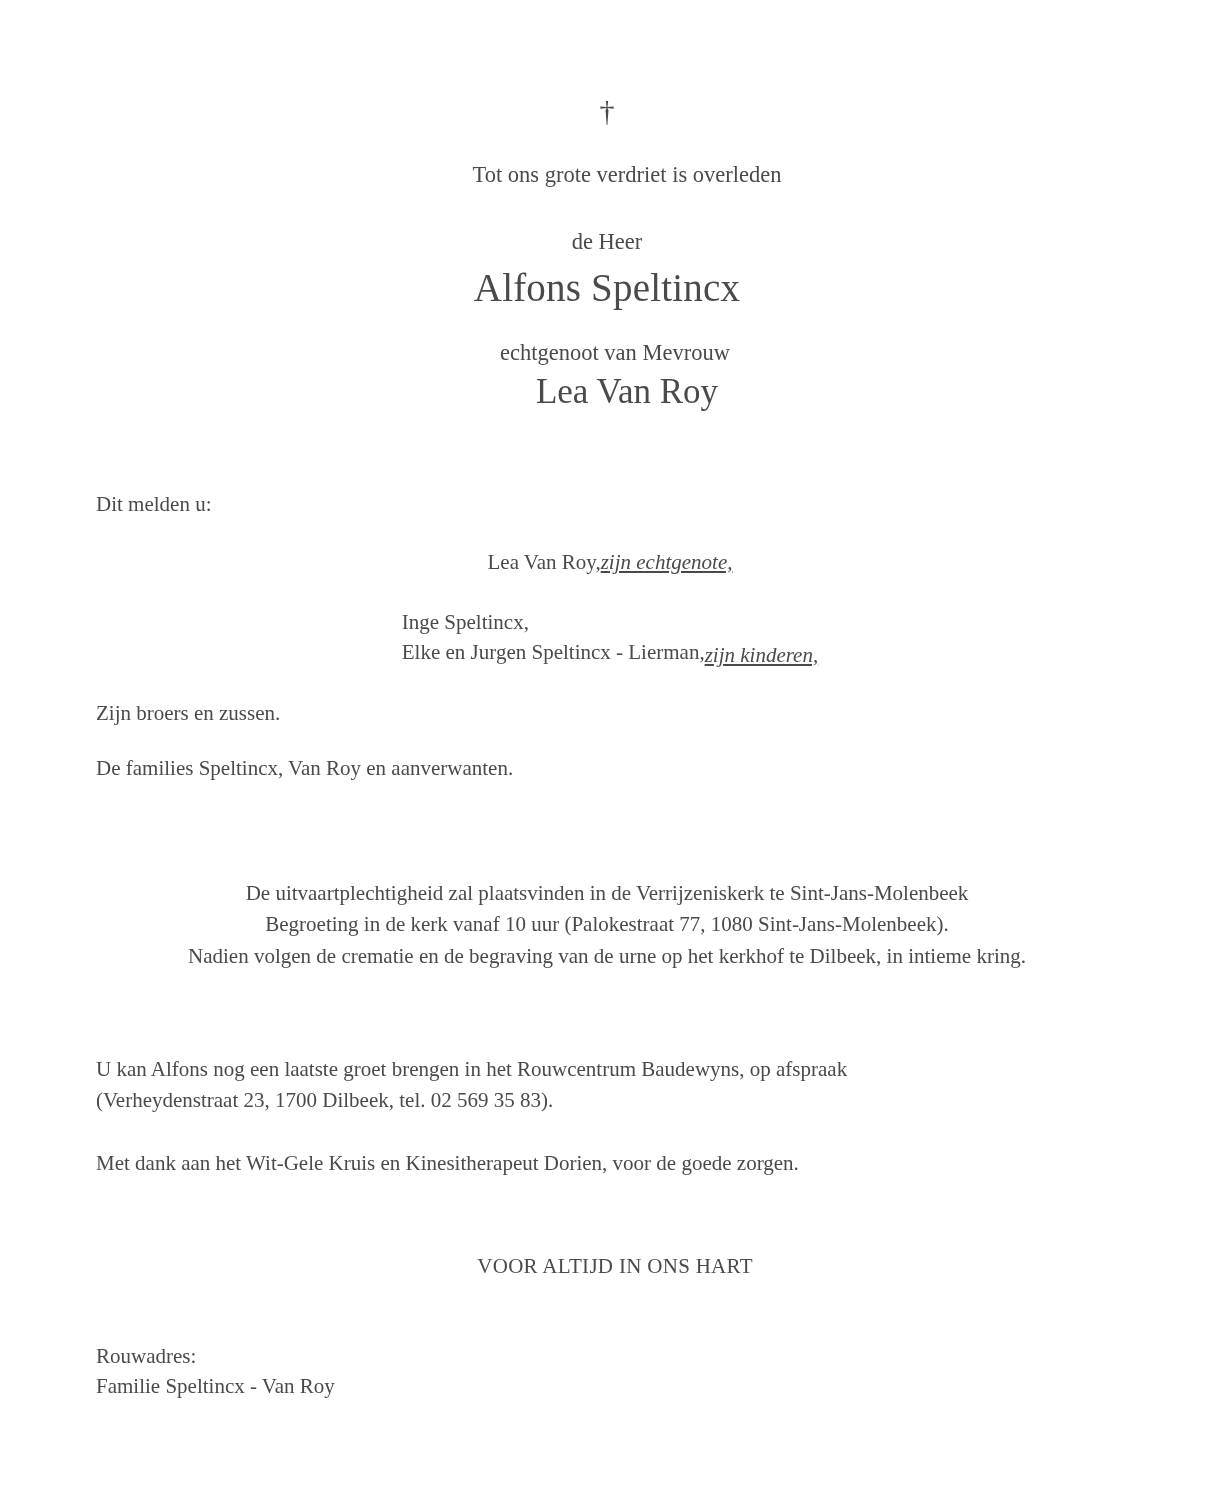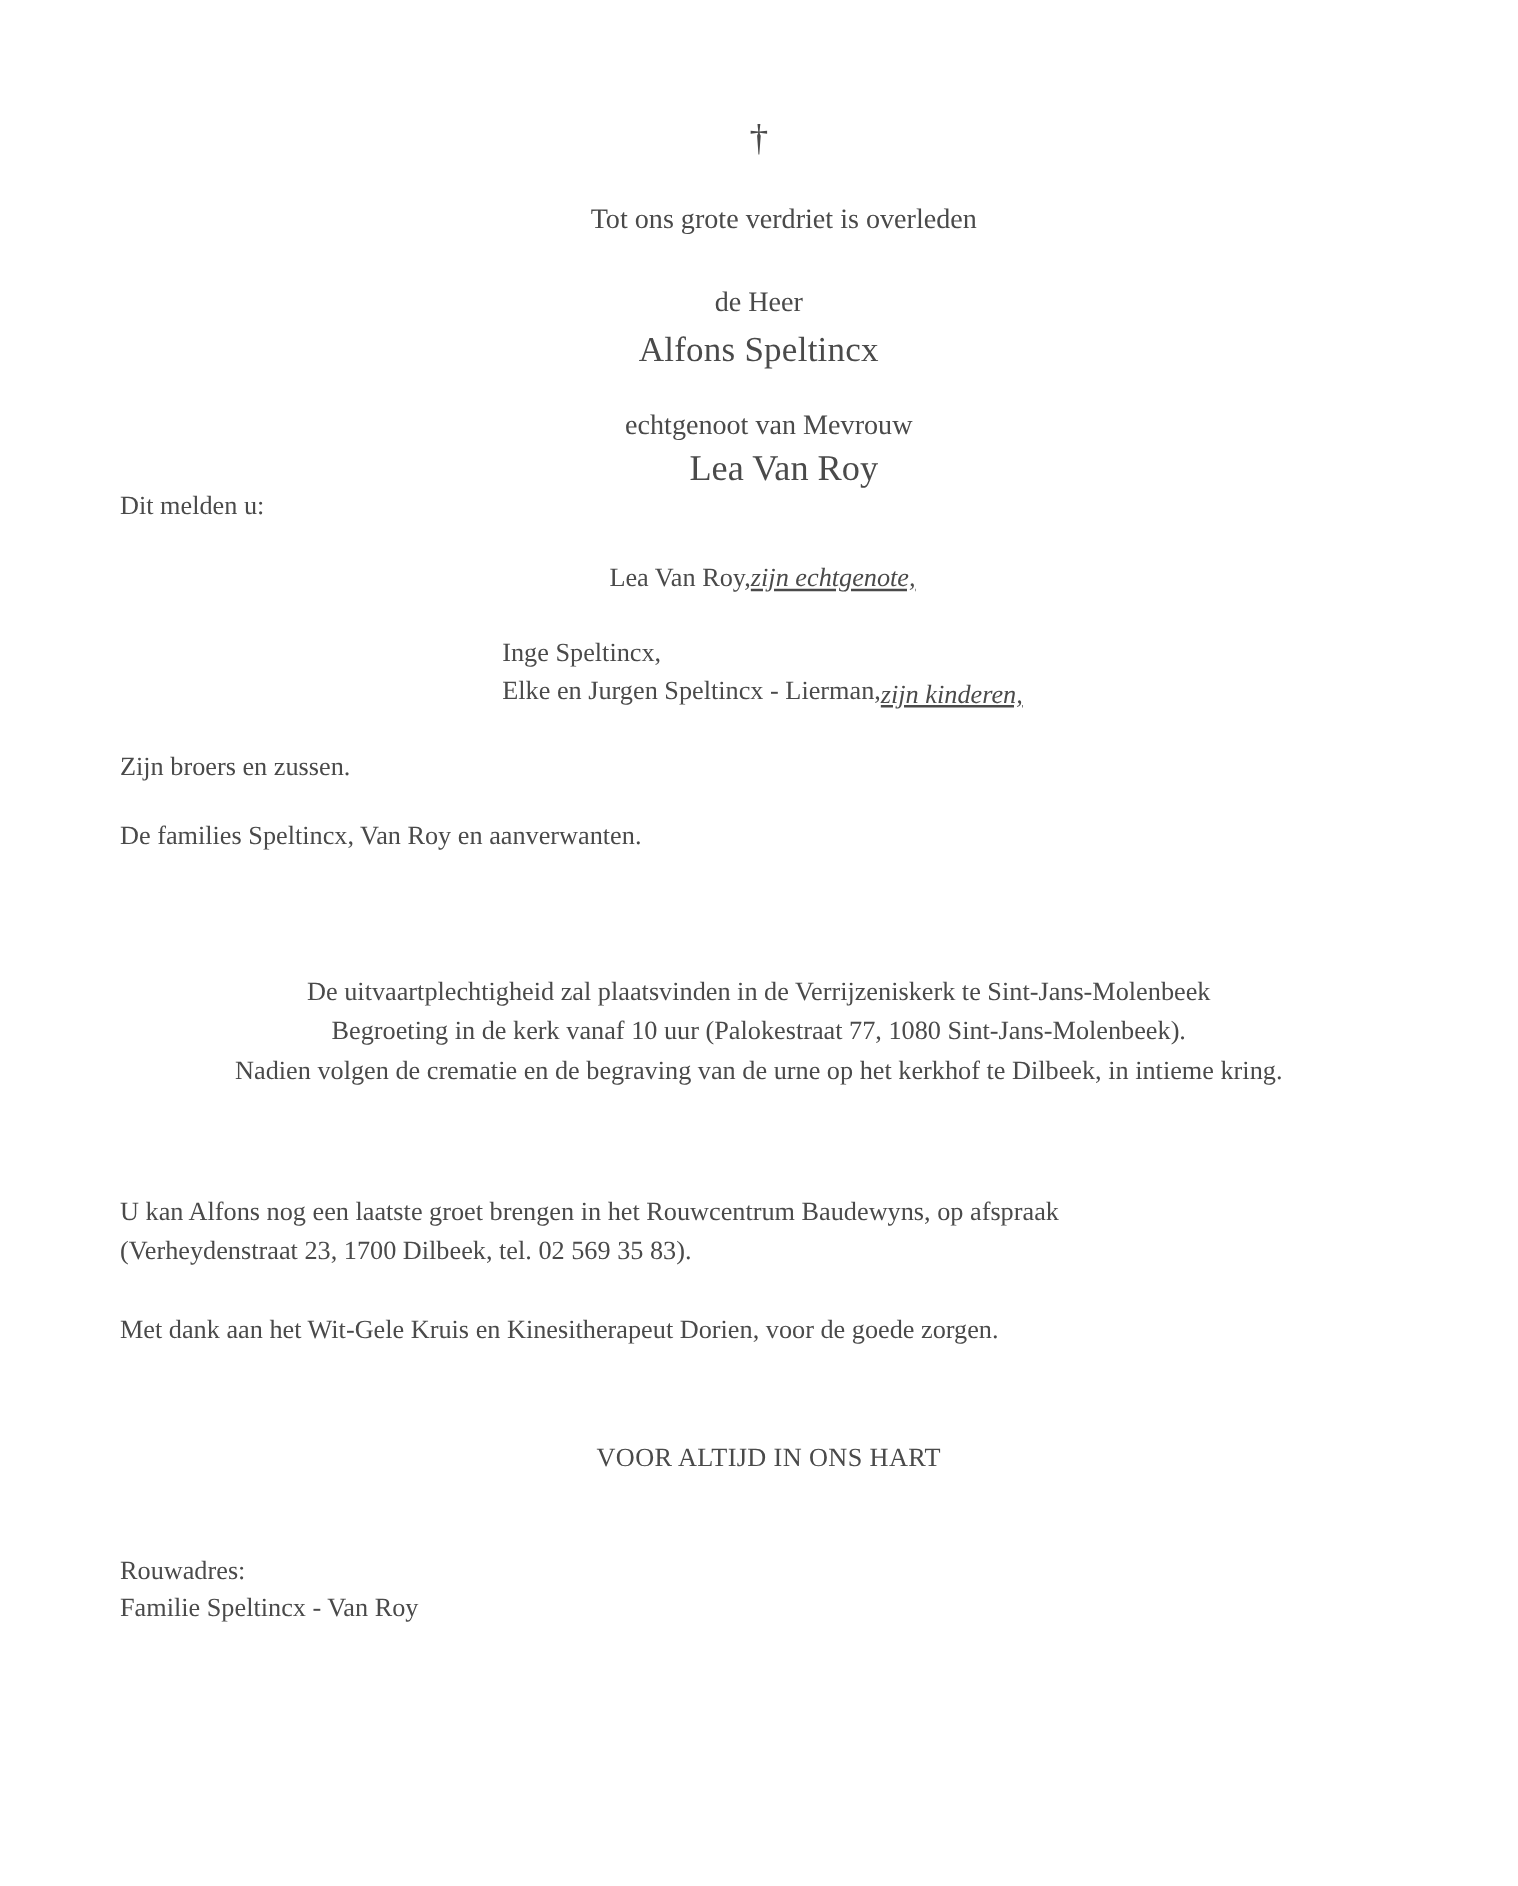--- a/index.html
+++ b/index.html
@@ -32,45 +32,45 @@
     margin-top: 36px;
     font-size: 22.5px;
     margin-left: 40px;
   }
   .title-heer {
     margin-top: 41px;
     font-size: 22.5px;
   }
   .name-main {
     margin-top: 10px;
-    font-size: 28px;
+    font-size: 39px;
     letter-spacing: 0.2px;
   }
   .spouse-line {
     margin-top: 30px;
     font-size: 22.5px;
     padding-left: 16px;
   }
   .spouse-name {
     margin-top: 6px;
-    font-size: 29px;
+    font-size: 35px;
     padding-left: 40px;
   }
   .born-block {
     margin-top: 34px;
     font-style: italic;
     font-size: 20.5px;
     line-height: 1.42;
   }
   .body-left {
     margin-left: 96px;
     margin-right: 90px;
     font-size: 21px;
   }
-  .announce-label { }
+  .announce-label { margin-top: 80px; }
   .row {
     display: flex;
     justify-content: center;
     align-items: flex-end;
     width: 1028px;
   }
   .row .relation {
     font-style: italic;
     white-space: nowrap;
     text-decoration: underline;

